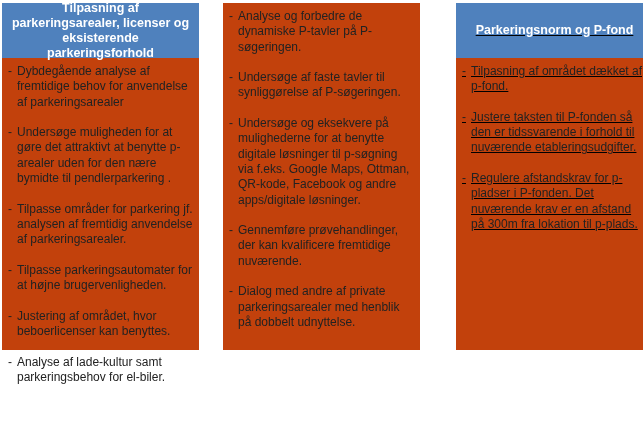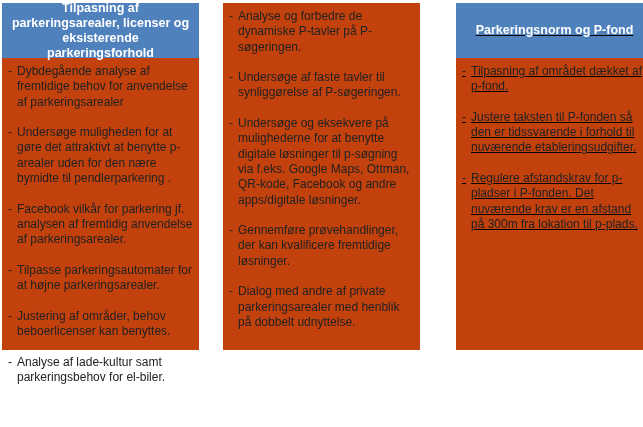--- a/index.html
+++ b/index.html
@@ -58,29 +58,29 @@
       <div class="item">
         <span class="dash">-</span>
         <span class="txt">Dybdegående analyse af fremtidige behov for anvendelse af parkeringsarealer</span>
       </div>
       <div class="item">
         <span class="dash">-</span>
         <span class="txt">Undersøge muligheden for at gøre det attraktivt at benytte p-arealer uden for den nære bymidte til pendlerparkering .</span>
       </div>
       <div class="item">
         <span class="dash">-</span>
-        <span class="txt">Facebook vilkår for parkering jf. analysen af fremtidig anvendelse af parkeringsarealer.</span>
+        <span class="txt">Tilpasse områder for parkering jf. analysen af fremtidig anvendelse af parkeringsarealer.</span>
       </div>
       <div class="item">
         <span class="dash">-</span>
-        <span class="txt">Tilpasse parkeringsautomater for at højne parkeringsarealer.</span>
+        <span class="txt">Tilpasse parkeringsautomater for at højne brugervenligheden.</span>
       </div>
       <div class="item">
         <span class="dash">-</span>
-        <span class="txt">Justering af områder, behov beboerlicenser kan benyttes.</span>
+        <span class="txt">Justering af området, hvor beboerlicenser kan benyttes.</span>
       </div>
       <div class="item">
         <span class="dash">-</span>
         <span class="txt">Analyse af lade-kultur samt parkeringsbehov for el-biler.</span>
       </div>
     </div>
   </div>
 
   <div class="col col-2">
     <div class="col-body">
@@ -91,21 +91,21 @@
       <div class="item">
         <span class="dash">-</span>
         <span class="txt">Undersøge af faste tavler til synliggørelse af P-søgeringen.</span>
       </div>
       <div class="item">
         <span class="dash">-</span>
         <span class="txt">Undersøge og eksekvere på mulighederne for at benytte digitale løsninger til p-søgning via f.eks. Google Maps, Ottman, QR-kode, Facebook og andre apps/digitale løsninger.</span>
       </div>
       <div class="item">
         <span class="dash">-</span>
-        <span class="txt">Gennemføre prøvehandlinger, der kan kvalificere fremtidige løsninger.</span>
+        <span class="txt">Gennemføre prøvehandlinger, der kan kvalificere fremtidige nuværende.</span>
       </div>
       <div class="item">
         <span class="dash">-</span>
         <span class="txt">Dialog med andre af private parkeringsarealer med henblik på dobbelt udnyttelse.</span>
       </div>
     </div>
   </div>
 
   <div class="col col-3">
     <div class="col-header">

